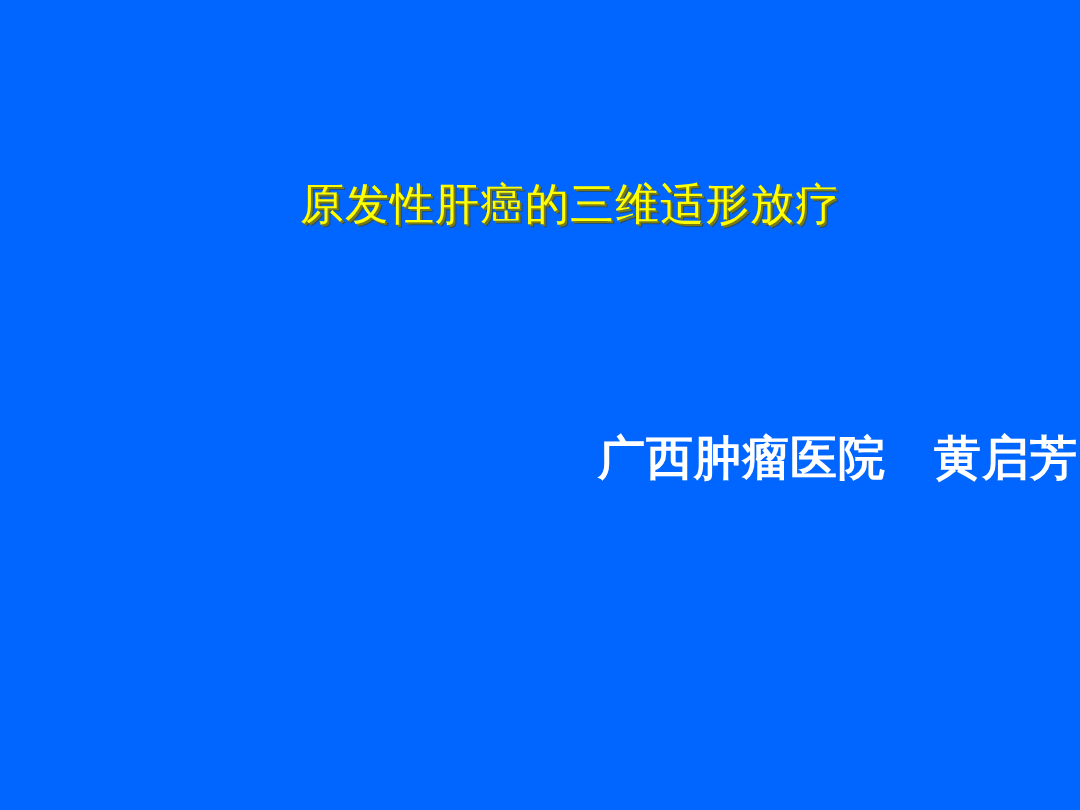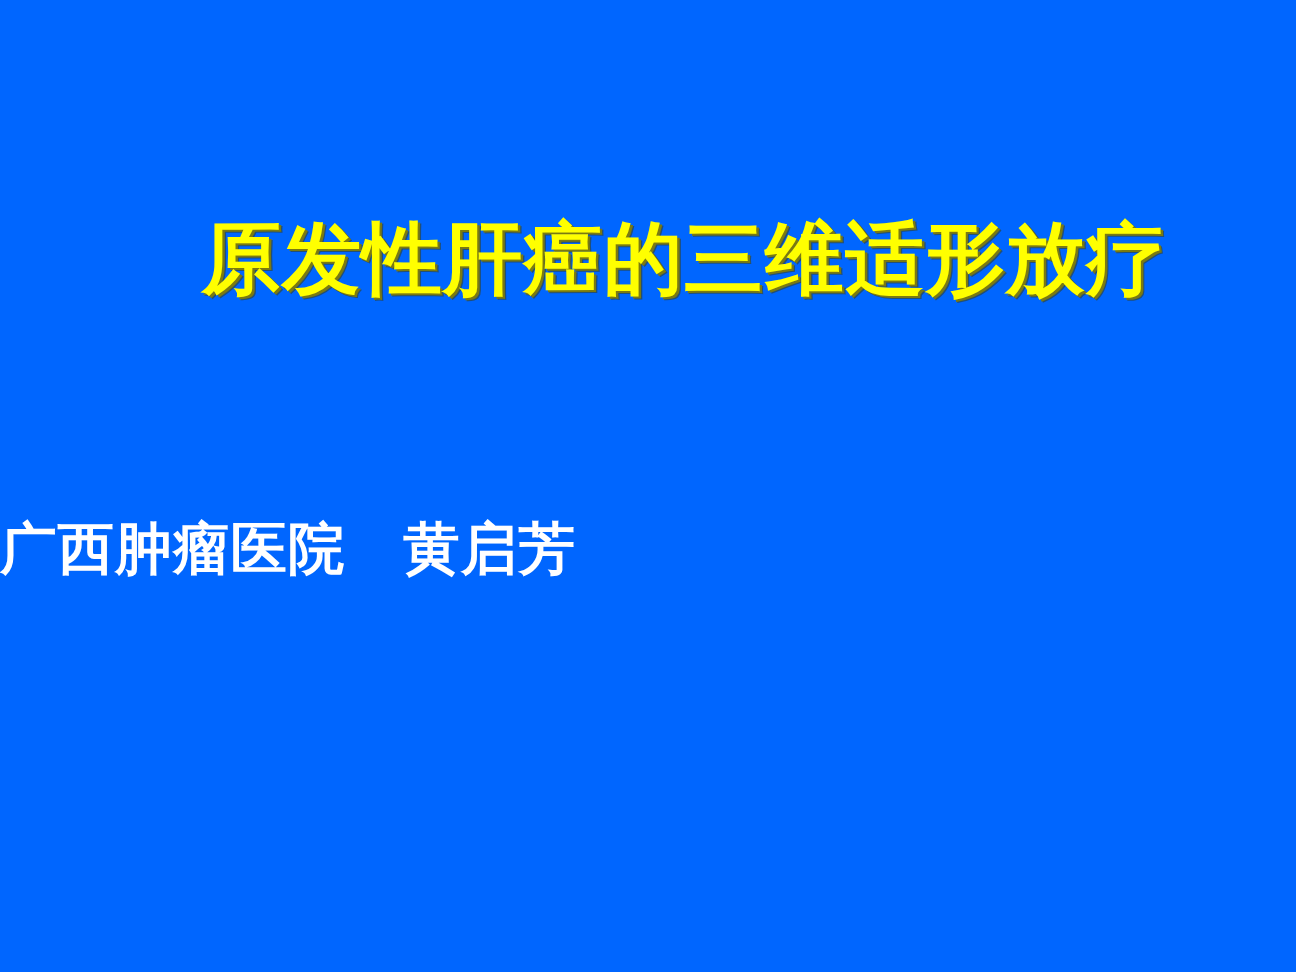--- a/index.html
+++ b/index.html
@@ -32,38 +32,38 @@
     width: 1080px;
     text-align: center;
     padding-left: 60px;   
     box-sizing: border-box;
   }
 
   .slide-title {
     display: inline-block;
     margin: 0;
     font-family: "DejaVu Sans", "Liberation Sans", sans-serif;
-    font-size: 66px;
-    font-weight: bold;
+    font-size: 44px;
+    font-weight: normal;
     line-height: 1.16;
     letter-spacing: 1px;
     color: #ffff00;
     white-space: nowrap;
     text-shadow:
        2px 2px 0 #7a7a12,
        3px 3px 0 rgba(60,60,10,0.55);
   }
 
   
   .subtitle-block {
     position: absolute;
     left: 0;
     top: 430px;
     width: 1080px;
-    text-align: left;
+    text-align: right;
     padding-right: 2px;   
     box-sizing: border-box;
   }
 
   .slide-subtitle {
     display: inline-block;
     margin: 0;
     font-family: "DejaVu Sans", "Liberation Sans", sans-serif;
     font-size: 47px;
     font-weight: bold;

